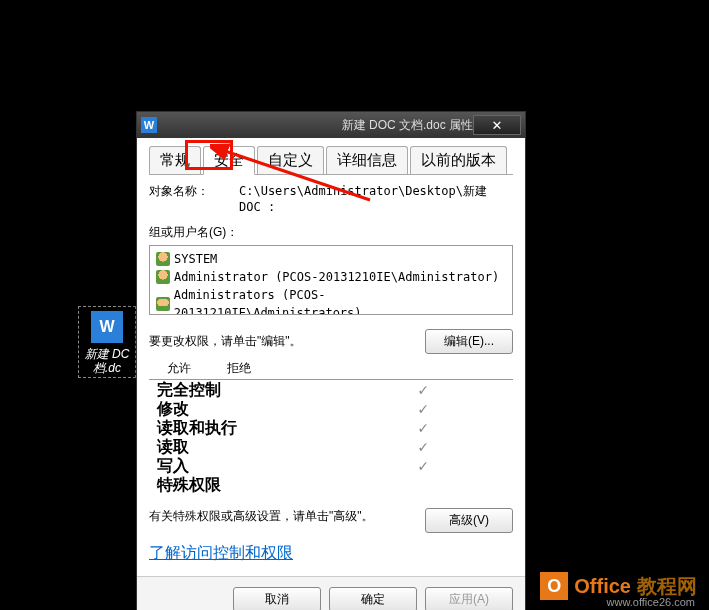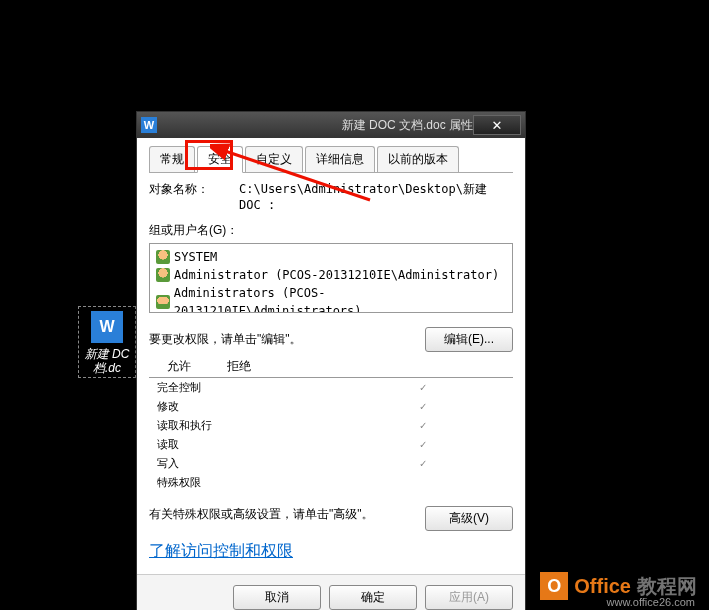--- a/index.html
+++ b/index.html
@@ -92,21 +92,21 @@
       position: relative;
     }
     .tab {
       padding: 4px 10px;
       border: 1px solid #aaa;
       border-bottom: none;
       background: #f5f5f5;
       margin-right: 2px;
       border-radius: 3px 3px 0 0;
       cursor: pointer;
-      font-size: 12px;
+      font-size: 15px;
       position: relative;
     }
     .tab.active {
       background: #fff;
       border-bottom: 1px solid #fff;
       margin-bottom: -1px;
     }
     .highlight-box {
       position: absolute;
       border: 3px solid #e10;
@@ -163,21 +163,21 @@
     .win-btn:disabled { color: #999; cursor: default; }
     .perm-header {
       display: flex;
       font-size: 12px;
       border-bottom: 1px solid #999;
       padding-bottom: 2px;
       margin-top: 6px;
     }
     .perm-header .col1 { flex: 1; }
     .perm-header .col2, .perm-header .col3 { width: 60px; text-align: center; }
-    .perm-list { font-size: 11px; font-family: SimSun, monospace; }
+    .perm-list { font-size: 16px; font-family: SimSun, monospace; font-weight: bold; }
     .perm-row { display: flex; line-height: 19px; }
     .perm-row .col1 { flex: 1; padding-left: 8px; }
     .perm-row .col2, .perm-row .col3 { width: 60px; text-align: center; color: #888; }
     .check { color: #6a6; }
     .advanced-text {
       font-size: 12px;
       margin: 14px 0 4px;
       display: flex;
       align-items: flex-start;
     }
@@ -219,21 +219,21 @@
       background: #e67817;
       position: relative;
       display: flex;
       align-items: center;
       justify-content: center;
       color: #fff;
       font-weight: bold;
       font-size: 18px;
     }
     .watermark .txt1 { color: #e67817; font-weight: bold; }
-    .watermark .txt2 { color: #737373; font-weight: bold; }
+    .watermark .txt2 { color: #a16207; font-weight: bold; }
   </style>
 </head>
 <body>
 
 <div class="desktop-icon">
   <div class="icon-box">W</div>
   <div class="label">
     <span>新建 DC</span><br>
     <span>档.dc</span>
   </div>

